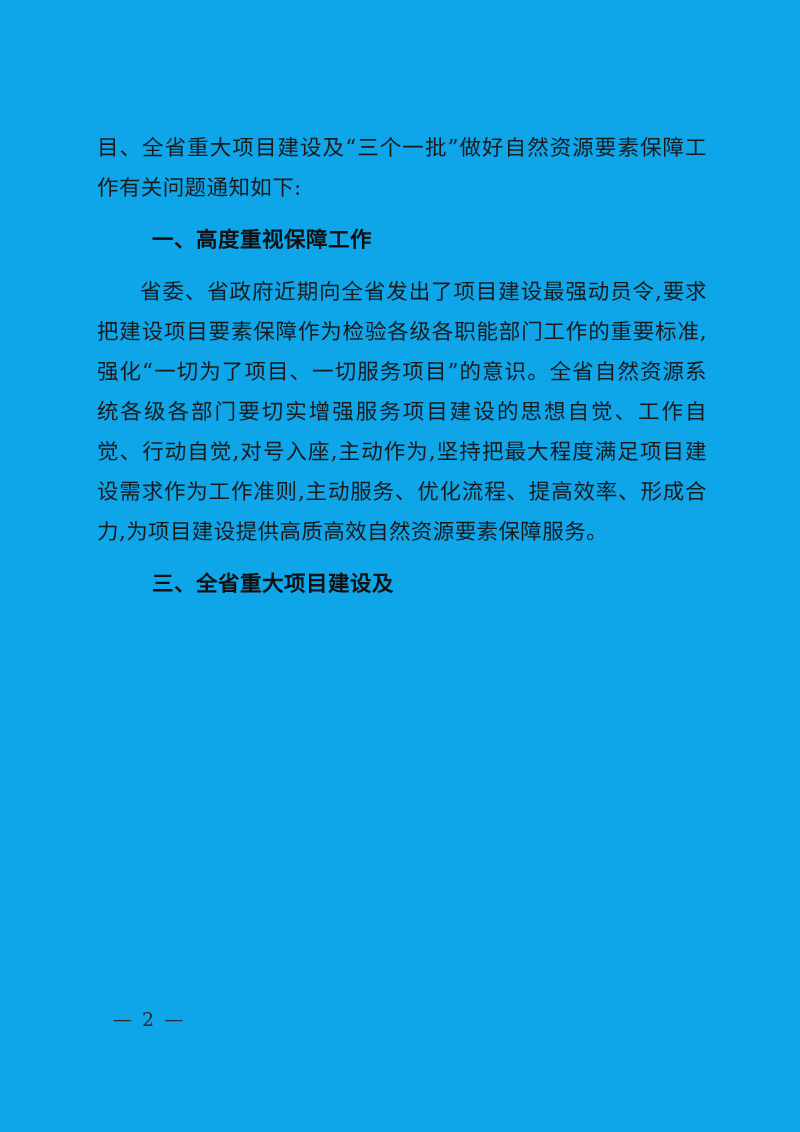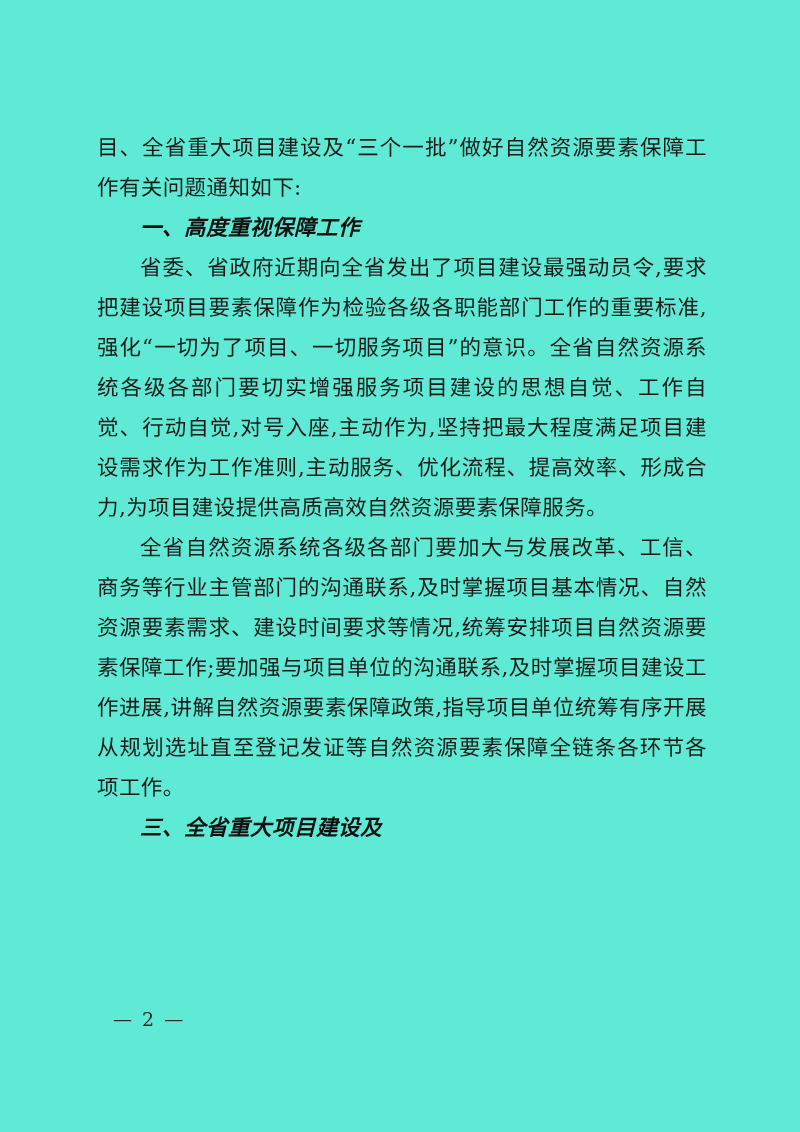--- a/index.html
+++ b/index.html
@@ -6,21 +6,21 @@
   html, body {
     margin: 0;
     padding: 0;
     background: #ffffff;
   }
 
   .page {
     position: relative;
     width: 800px;
     height: 1132px;
-    background: #5eead4;
+    background: #0ea5e9;
     overflow: hidden;
     box-sizing: border-box;
     padding-left: 37px;
   }
 
   
   .body-column {
     position: absolute;
     left: 97px;
     top: 128px;
@@ -46,25 +46,24 @@
   .para.cont {
     text-indent: 0;
   }
 
   
   .heading {
     font-family: "Liberation Sans", "DejaVu Sans", sans-serif;
     font-size: 21.5px;
     line-height: 40px;
     color: #111111;
-    margin: 0;
+    margin: 12px;
     font-weight: 700;
     text-indent: 2em;
     letter-spacing: 0.5px;
-    font-style: italic;
   }
 
   
   .footer {
     position: absolute;
     left: 113px;
     top: 1006px;
     font-family: "DejaVu Serif", "Liberation Serif", serif;
     font-size: 19px;
     line-height: 26px;
@@ -80,21 +79,20 @@
 
   <div class="body-column">
 
     <p class="para cont">目、全省重大项目建设及“三个一批”做好自然资源要素保障工作有关问题通知如下:</p>
 
     <h2 class="heading">一、高度重视保障工作</h2>
 
     <p class="para">省委、省政府近期向全省发出了项目建设最强动员令,要求把建设项目要素保障作为检验各级各职能部门工作的重要标准,强化“一切为了项目、一切服务项目”的意识。全省自然资源系统各级各部门要切实增强服务项目建设的思想自觉、工作自觉、行动自觉,对号入座,主动作为,坚持把最大程度满足项目建设需求作为工作准则,主动服务、优化流程、提高效率、形成合力,为项目建设提供高质高效自然资源要素保障服务。</p>
 
 
-    <p class="para">全省自然资源系统各级各部门要加大与发展改革、工信、商务等行业主管部门的沟通联系,及时掌握项目基本情况、自然资源要素需求、建设时间要求等情况,统筹安排项目自然资源要素保障工作;要加强与项目单位的沟通联系,及时掌握项目建设工作进展,讲解自然资源要素保障政策,指导项目单位统筹有序开展从规划选址直至登记发证等自然资源要素保障全链条各环节各项工作。</p>
 
     <h2 class="heading">三、全省重大项目建设及</h2>
 
 
   </div>
 
   <div class="footer">— 2 —</div>
 
 </div>
 

